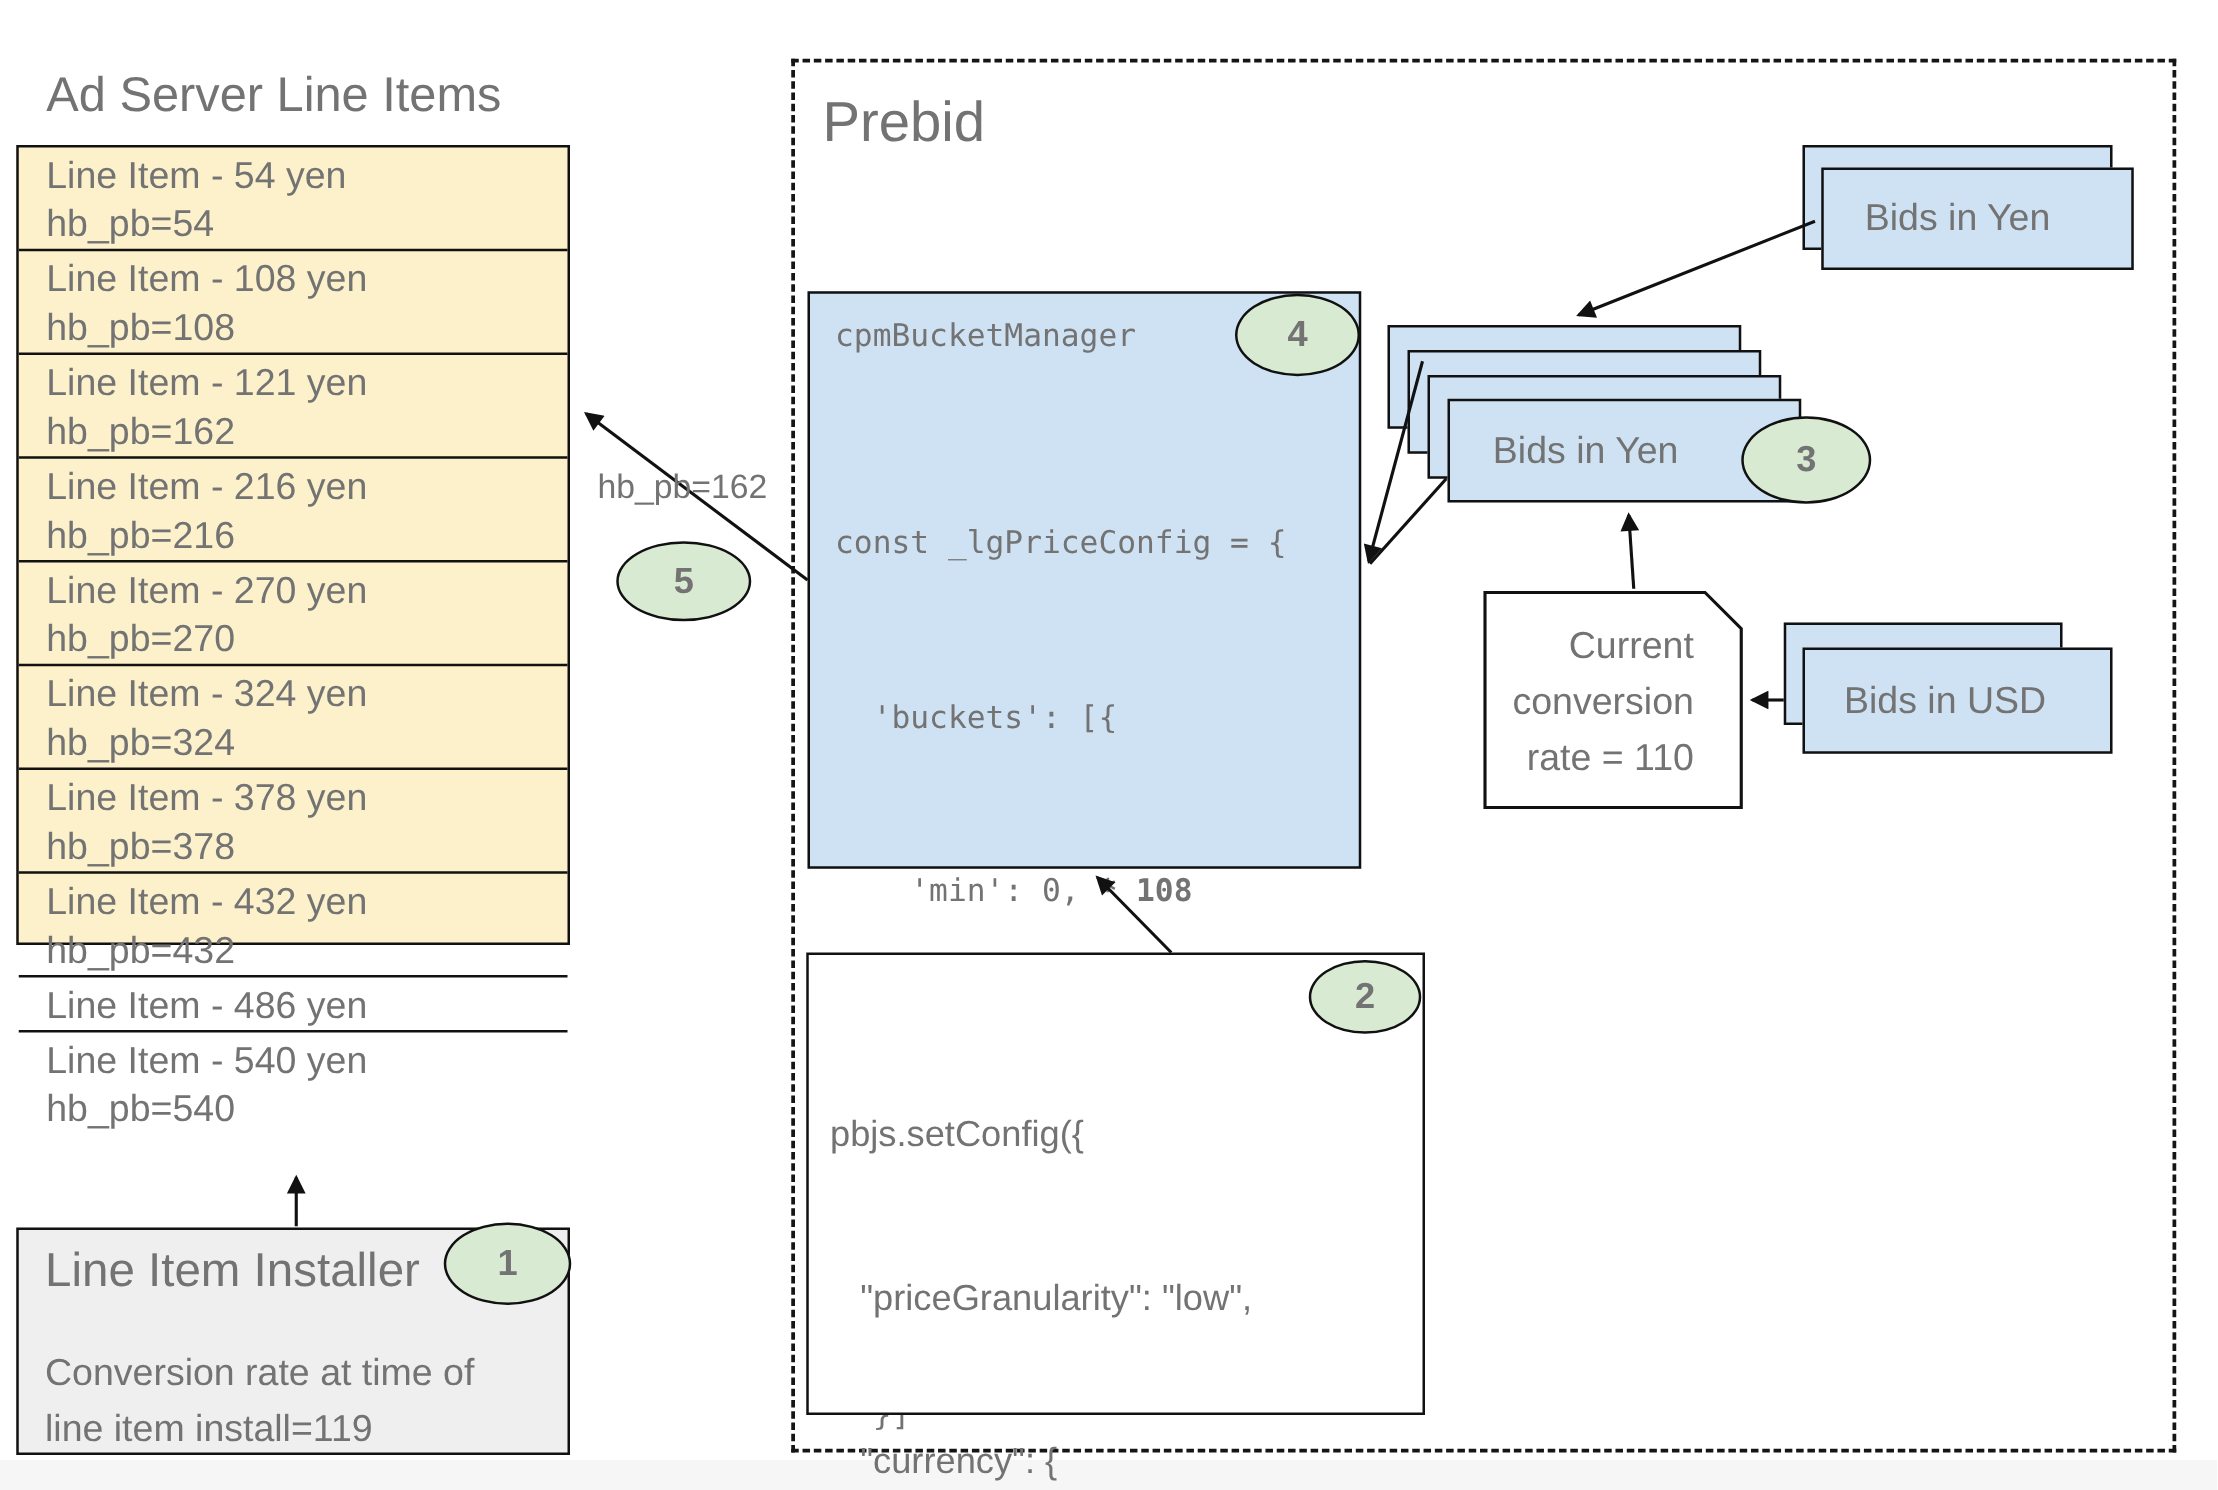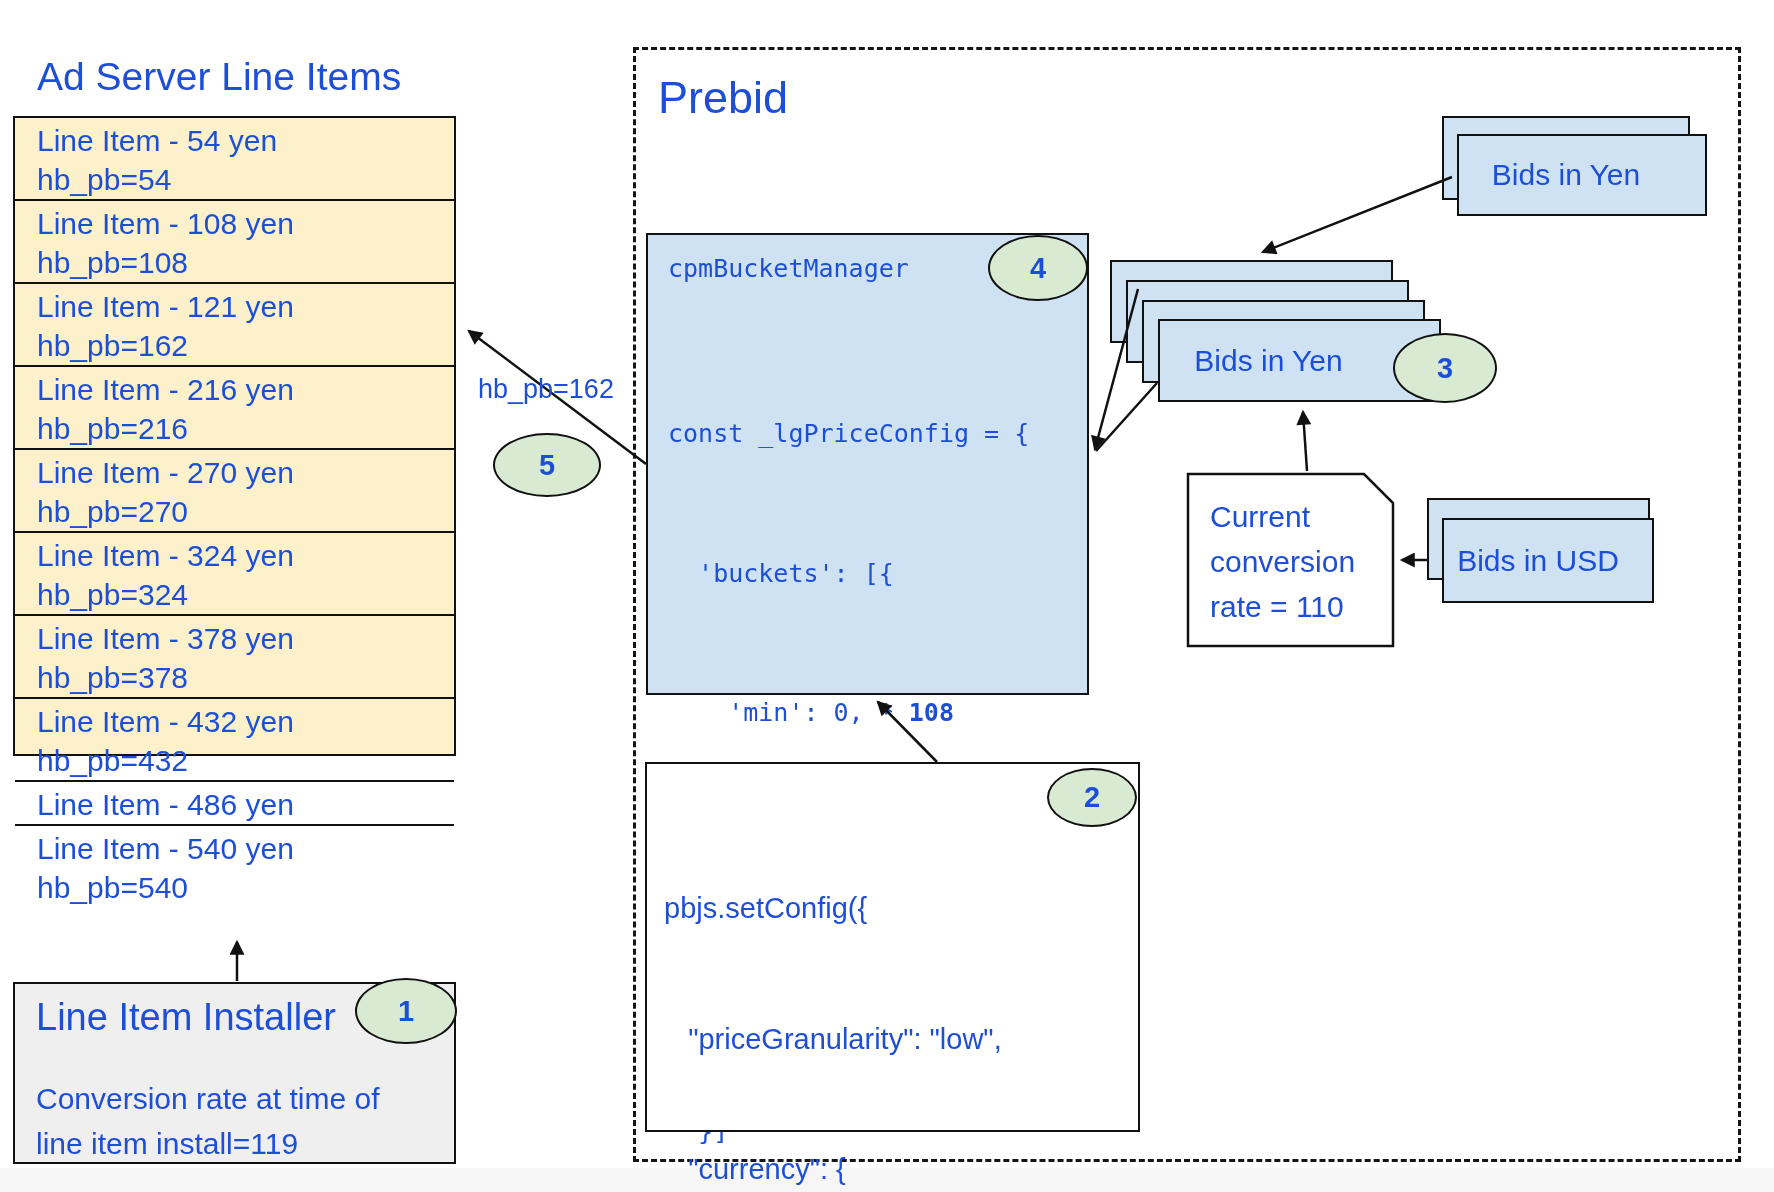--- a/index.html
+++ b/index.html
@@ -1,17 +1,17 @@
 <!DOCTYPE html>
 <html><head>
 <meta charset="utf-8">
 <style>
   html,body{margin:0;padding:0;background:#ffffff;}
   #canvas{position:relative;width:1774px;height:1192px;background:#ffffff;overflow:hidden;
-          font-family:"Liberation Sans", sans-serif;color:#1d4ed8;}
+          font-family:"Liberation Sans", sans-serif;color:#737373;}
   .abs{position:absolute;}
   .z1{z-index:1;} .z3{z-index:3;}
 
   
   .title{font-size:39px;white-space:nowrap;}
   .li-table{left:13px;top:116px;width:443px;height:640px;background:#fcf1cb;
             border:2.5px solid #111;box-sizing:border-box;display:flex;flex-direction:column;}
   .li-row{flex:1 1 0;border-bottom:2.5px solid #111;box-sizing:border-box;
           padding:3px 0 0 22px;font-size:30px;line-height:39px;}
   .li-row:last-child{border-bottom:none;}
@@ -39,24 +39,24 @@
   
   .card{background:#cfe2f3;border:2.5px solid #111;box-sizing:border-box;
         display:flex;align-items:center;justify-content:center;font-size:30px;}
   .yen-src-back{left:1442px;top:116px;width:248px;height:84px;}
   .yen-src-front{left:1457px;top:134px;width:250px;height:82px;padding-right:32px;}
   .yen-c1{left:1110px;top:260px;width:283px;height:83px;}
   .yen-c2{left:1126px;top:280px;width:283px;height:83px;}
   .yen-c3{left:1142px;top:300px;width:283px;height:83px;}
   .yen-c4{left:1158px;top:319px;width:283px;height:83px;padding-right:62px;}
   .usd-back{left:1427px;top:498px;width:223px;height:82px;}
-  .usd-front{left:1442px;top:518px;width:212px;height:85px;padding-right:20px;}
-
-  
-  .conv-text{left:1210px;top:494px;font-size:30px;line-height:45px;}
+  .usd-front{left:1442px;top:518px;width:248px;height:85px;padding-right:20px;}
+
+  
+  .conv-text{left:1210px;top:494px;font-size:30px;line-height:45px;text-align:right;}
 
   
   .badge{border:2.5px solid #111;border-radius:50%;background:#d9ead3;box-sizing:border-box;
          display:flex;align-items:center;justify-content:center;font-size:29px;font-weight:600;}
   .b1{left:355px;top:978px;width:102px;height:66px;}
   .b2{left:1047px;top:768px;width:90px;height:59px;}
   .b3{left:1393px;top:333px;width:104px;height:70px;}
   .b4{left:988px;top:235px;width:100px;height:66px;}
   .b5{left:493px;top:433px;width:108px;height:64px;}
 

